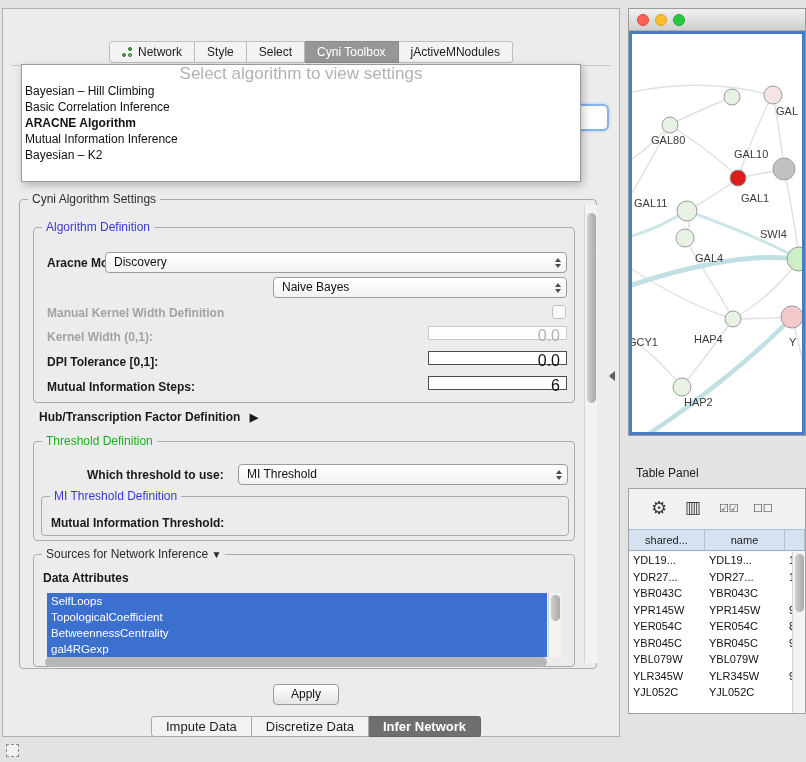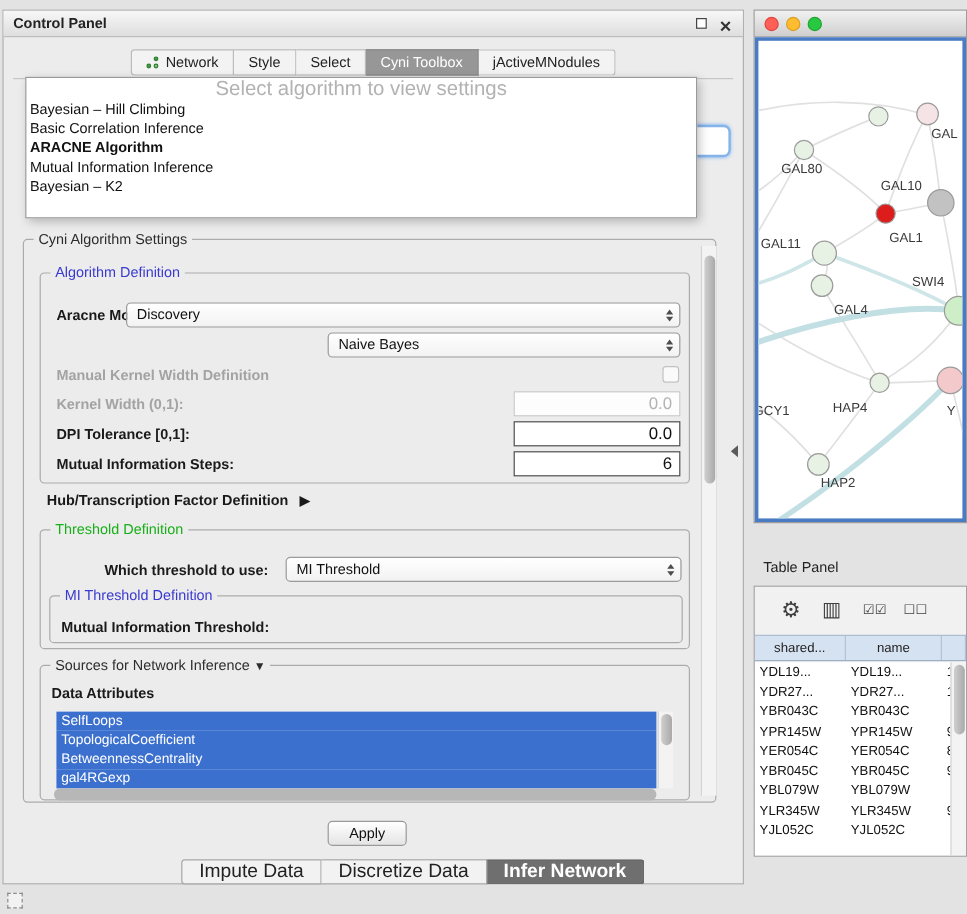--- a/index.html
+++ b/index.html
@@ -77,41 +77,41 @@
     position:absolute; height:21px; background:linear-gradient(#ffffff,#f2f2f2);
     border:1px solid #9b9b9b; border-radius:4px;
     line-height:19px; padding-left:8px; font-size:12px; color:#111;
   }
   .arrows { position:absolute; right:5px; top:50%; transform:translateY(-50%); display:flex; flex-direction:column; gap:2px; }
   .arrows i { width:0; height:0; border-left:3.5px solid transparent; border-right:3.5px solid transparent; }
   .arrows .up { border-bottom:4px solid #4d4d4d; }
   .arrows .dn { border-top:4px solid #4d4d4d; }
 
   .tinput {
-    position:absolute; height:21px; background:#fff; border:1.5px solid #4c4c4c;
-    text-align:right; padding-right:6px; line-height:18px; font-size:14px; color:#111;
+    position:absolute; height:14px; background:#fff; border:1.5px solid #4c4c4c;
+    text-align:right; padding-right:6px; line-height:18px; font-size:16px; color:#111;
   }
   .tinput.disabled { border:1px solid #c9c9c9; color:#b3b3b3; background:#fdfdfd; }
   .checkbox { position:absolute; width:14px; height:14px; border:1px solid #c2c2c2; border-radius:3px; background:#fafafa; }
 
   .attr-item { height:16px; line-height:16px; background:#3c70cf; color:#fff; font-size:11.5px; padding-left:4px; }
 
   .scroll-v { position:absolute; background:#f3f3f3; border-left:1px solid #d4d4d4; }
   .scroll-v .thumb { position:absolute; left:1.5px; width:9px; background:linear-gradient(90deg,#cfcfcf,#a9a9a9); border-radius:5px; }
   .scroll-h-thumb { position:absolute; height:10px; background:#b7b7b7; border-radius:5px; }
 
   .apply-btn {
     position:absolute; left:270px; top:675px; width:66px; height:21px;
     background:linear-gradient(#ffffff,#e4e4e4); border:1px solid #9a9a9a; border-radius:4px;
     font-size:12px; text-align:center; line-height:19px; color:#111;
   }
 
   .bottom-tabs { position:absolute; left:148px; top:707px; display:flex; }
   .btab {
-    height:21px; line-height:19px; padding:0 14px; font-size:16px;
+    height:21px; line-height:19px; padding:0 14px; font-size:13px;
     background:#f2f2f2; border:1px solid #a8a8a8; border-left:none; color:#222;
   }
   .btab:first-child { border-left:1px solid #a8a8a8; border-radius:3px 0 0 3px; }
   .btab:last-child { border-radius:0 3px 3px 0; }
   .btab.selected { background:#6f6f6f; color:#fff; border-color:#646464;font-weight:bold; }
 
   
   #network-window { left:628px; top:8px; width:178px; height:428px; background:#d9d9d9; border:1px solid #9b9b9b; }
   .nw-titlebar { position:absolute; left:0; top:0; right:0; height:22px; background:linear-gradient(#f1f1f1,#cfcfcf); border-bottom:1px solid #adadad; }
   .light { position:absolute; top:5px; width:12px; height:12px; border-radius:50%; }
@@ -135,25 +135,20 @@
   .collapse-handle { left:609px; top:371px; width:0; height:0; border-top:5px solid transparent; border-bottom:5px solid transparent; border-right:6px solid #5a5a5a; }
   .grid-icon { left:6px; top:744px; width:13px; height:13px; border:1px dashed #8a8a8a; background:#f2f2f2; }
 
   svg text { font-family:"Liberation Sans", sans-serif; font-size:11px; fill:#3a3a3a; }
 </style>
 </head>
 <body>
 
 <div id="control-window" class="abs">
 
-  <div class="cp-titlebar">
-    <span>Control Panel</span>
-    <span class="cp-float-icon"></span>
-    <span class="cp-close-icon">✕</span>
-  </div>
 
   <div class="tabbar">
     <div class="tab">
       <span class="net-icon">
           <i></i>
           <i></i>
           <i></i>
         </span>
       <span>Network</span>
     </div>

